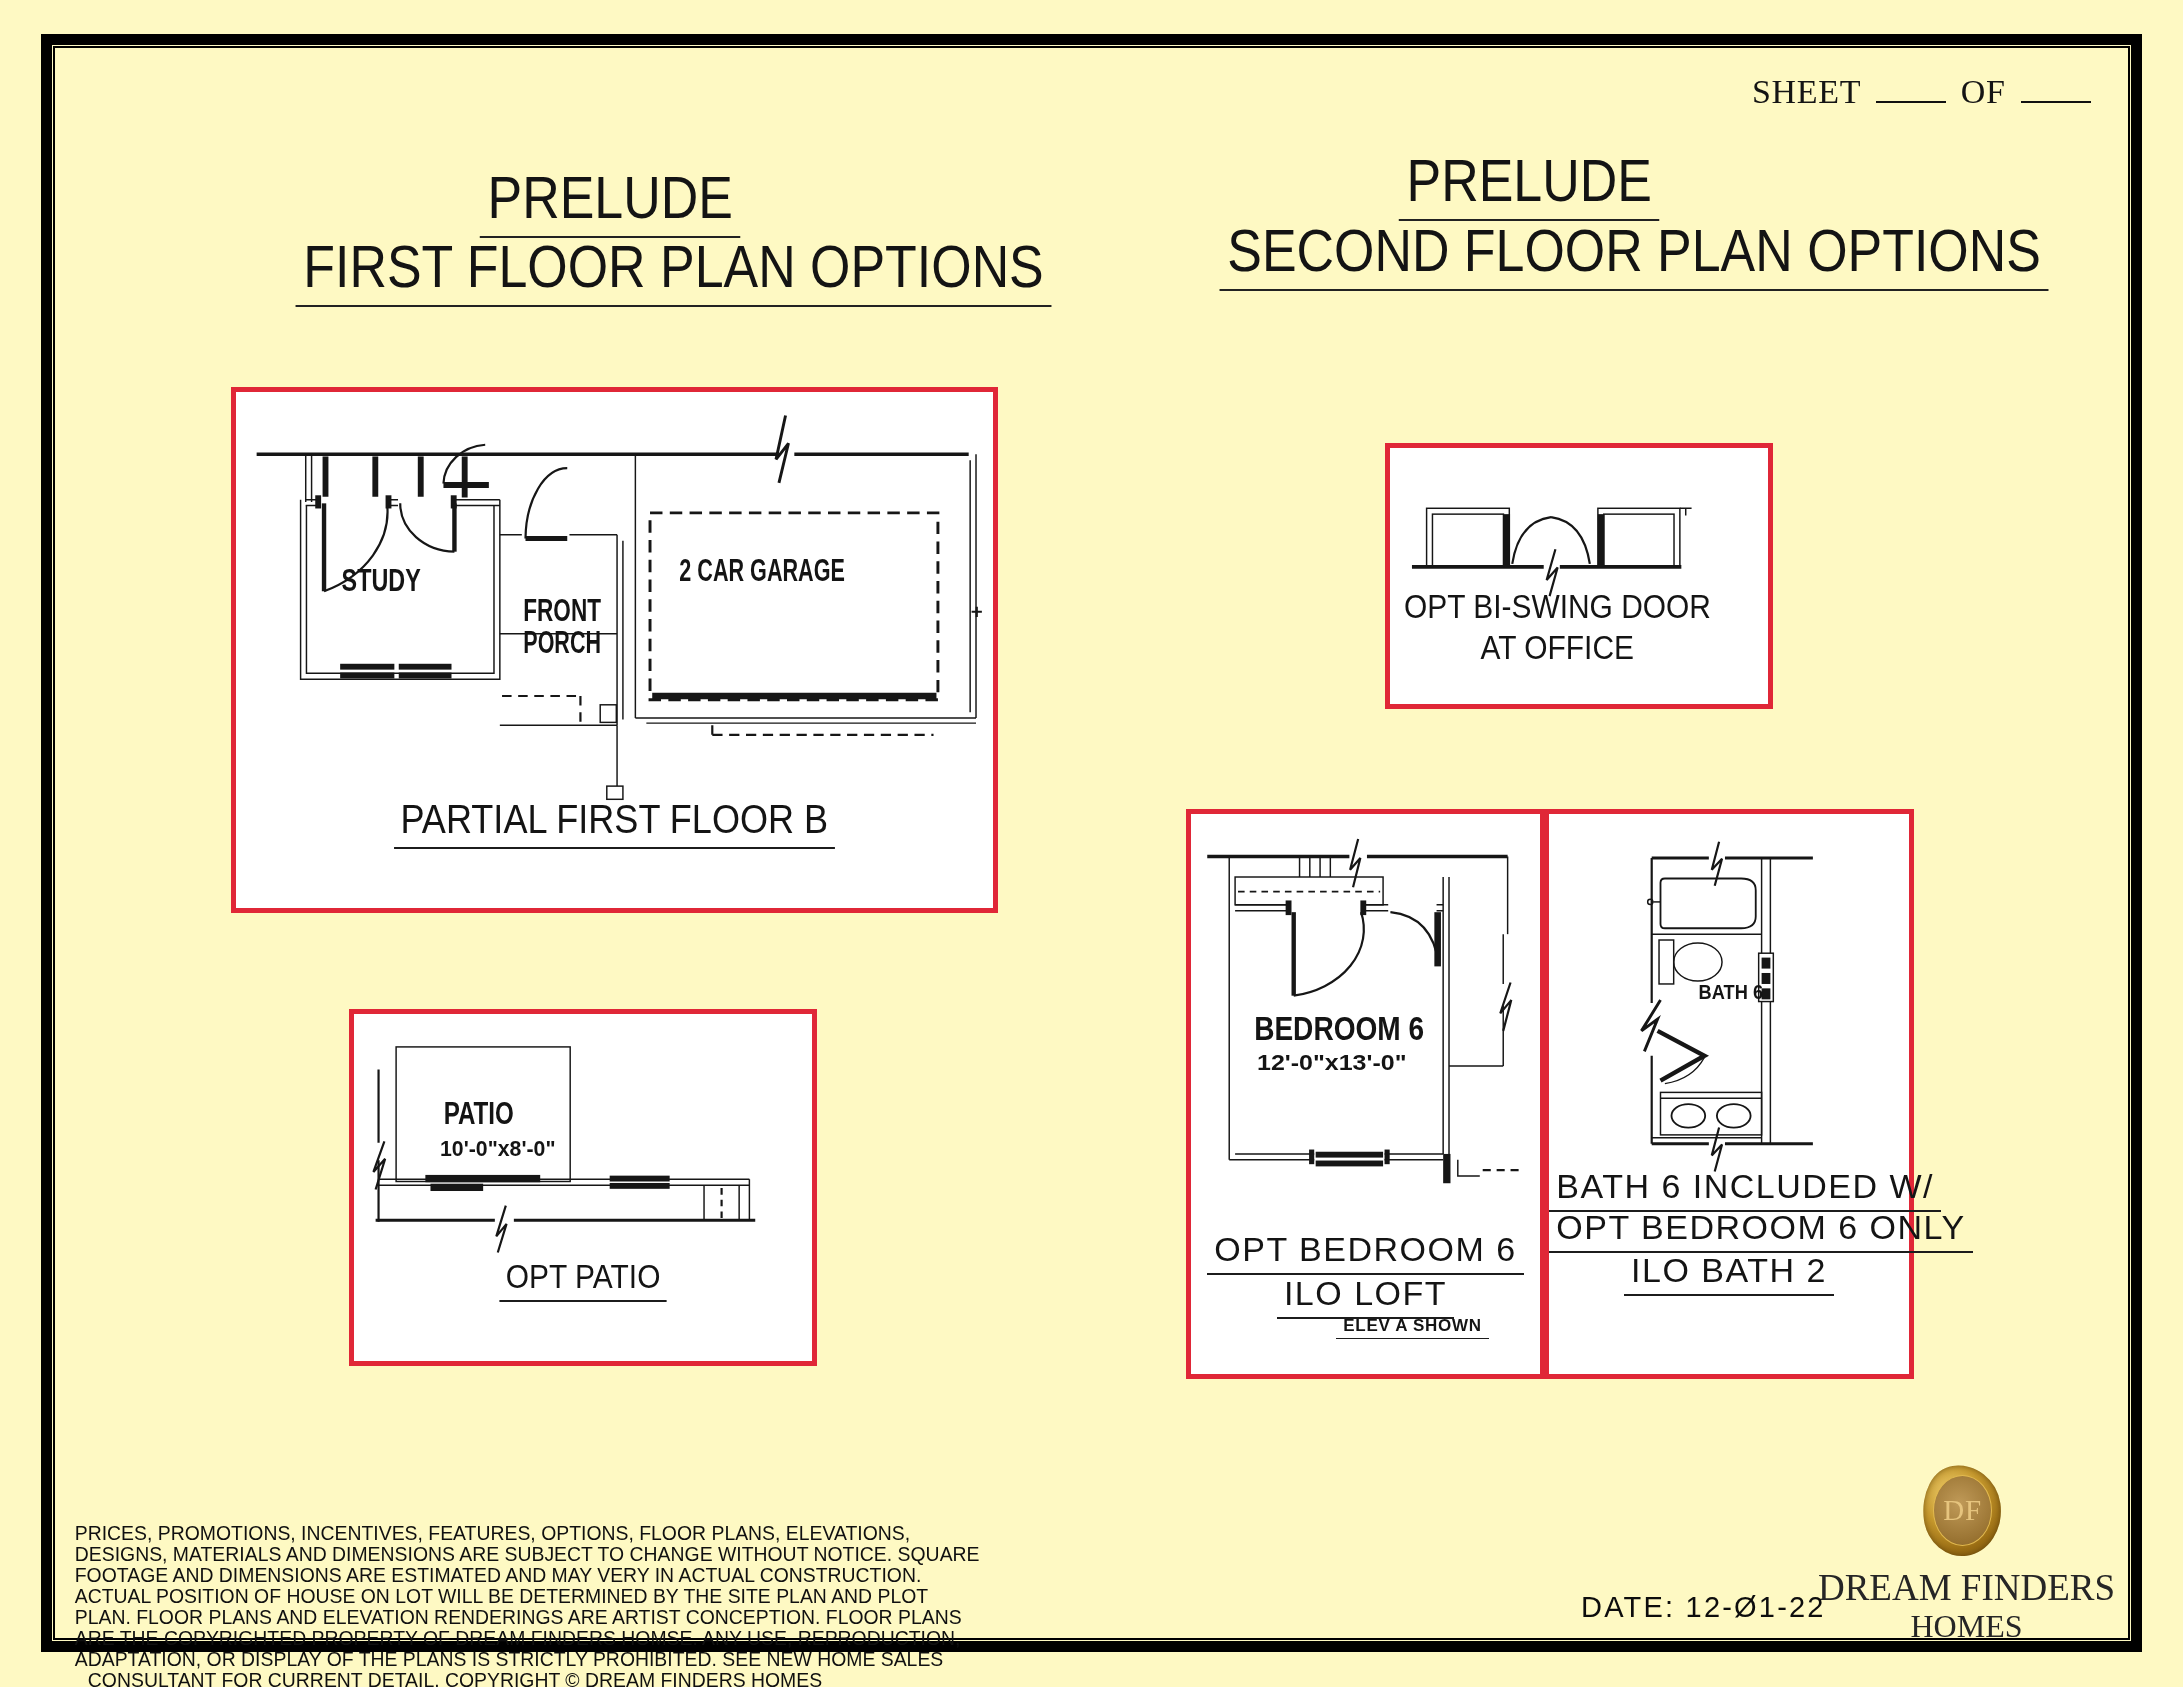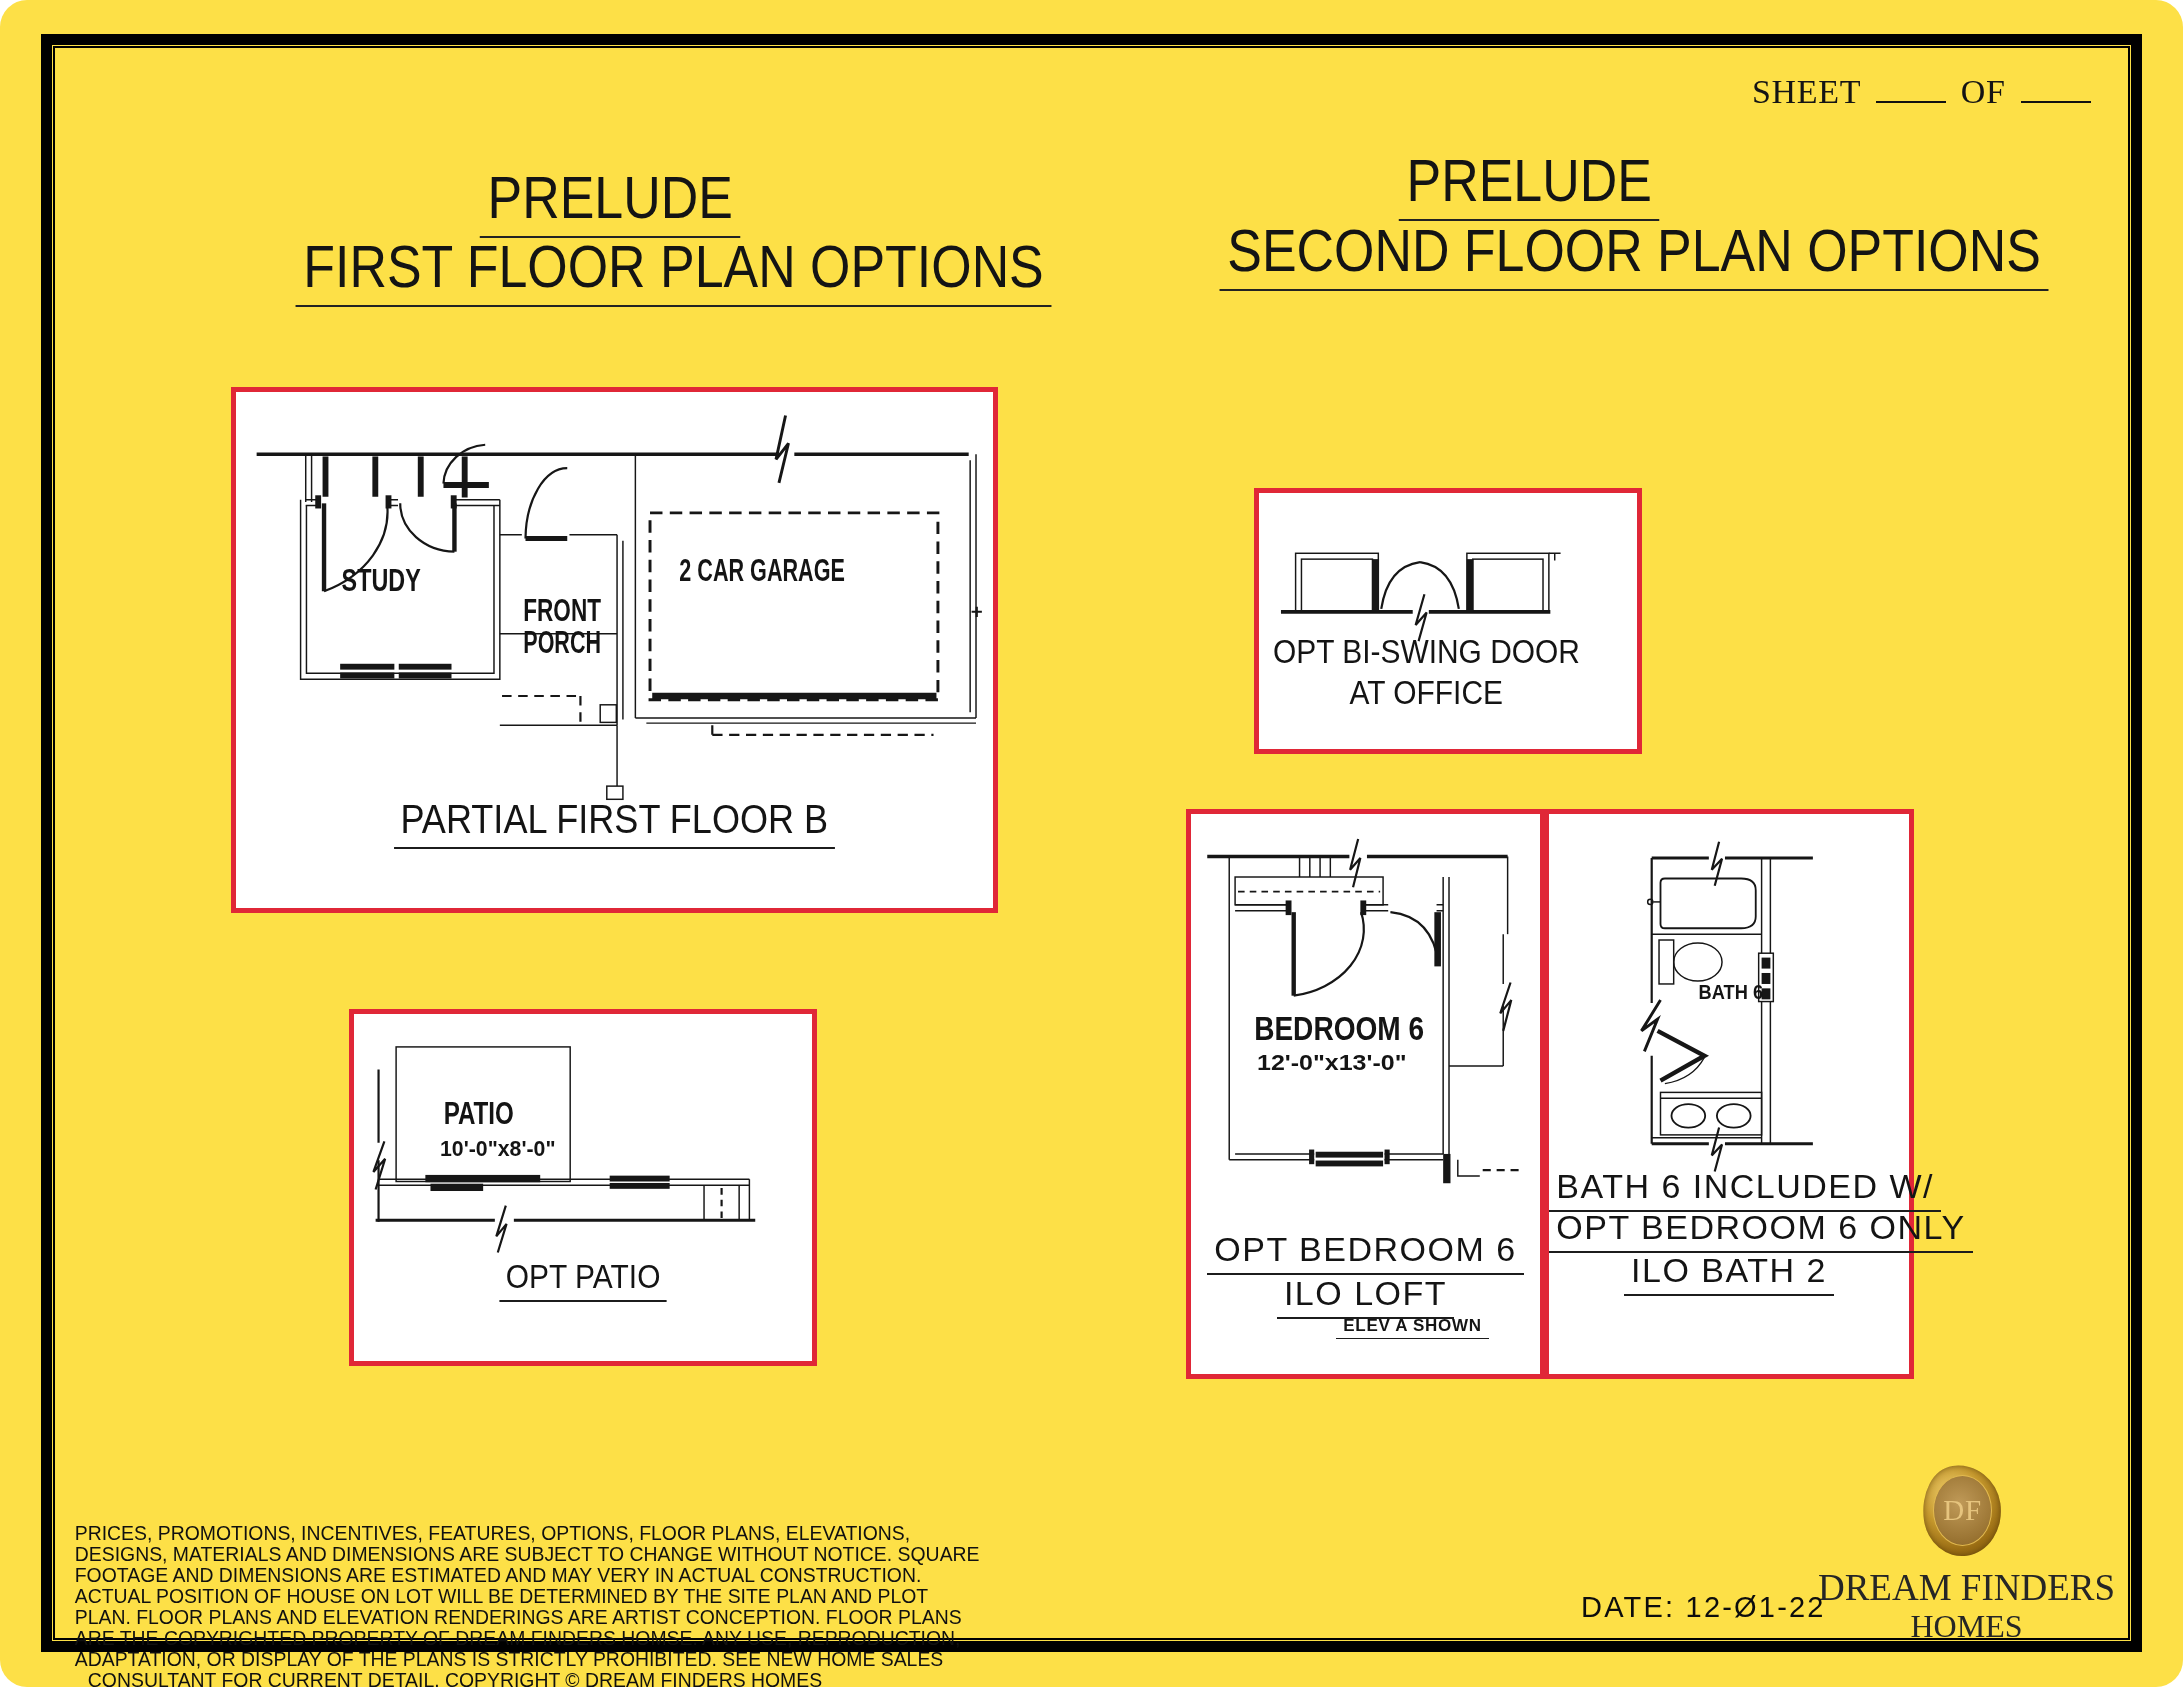--- a/index.html
+++ b/index.html
@@ -1,17 +1,17 @@
 <!DOCTYPE html>
 <html style="--red: #e02737;font-size:11.7px"><head>
 <meta charset="utf-8">
 <style>
   html,body{margin:0;padding:0;background:#fff;}
-  #page{position:relative;width:2183px;height:1687px;background:#fde047;overflow:hidden;
-        font-family:"Liberation Sans",sans-serif;color:#141414;border-radius:27px;}
+  #page{position:relative;width:2183px;height:1687px;background:#fef9c3;overflow:hidden;
+        font-family:"Liberation Sans",sans-serif;color:#141414;}
   
   .frame{position:absolute;left:41px;top:34px;right:41px;bottom:35px;border:11px solid #000;pointer-events:none;}
   .frame-inner{position:absolute;inset:0.7px;border:2.9px solid #000;}
   
   .sheet{position:absolute;left:1752px;top:72px;font-family:"Liberation Serif",serif;font-size:34px;
          letter-spacing:0.7px;white-space:nowrap;}
   .blankline{display:inline-block;width:70px;border-bottom:2.9px solid #111;height:29px;margin:0 5.9px;}
   
   .title-line{position:absolute;text-align:center;font-size:59px;line-height:63px;white-space:nowrap;}
   .cx{display:inline-block;transform:scaleX(.88);transform-origin:50% 50%;white-space:nowrap;}
@@ -158,21 +158,21 @@
         <path d="M207,262 L194,304 L208,287 L196,326" stroke-width="3"></path>
       </g>
       <text x="122" y="150" font-size="44" font-weight="bold" textLength="96" lengthAdjust="spacingAndGlyphs">PATIO</text>
       <text x="117" y="194" font-size="30" font-weight="bold" textLength="158" lengthAdjust="spacingAndGlyphs">10'-0"x8'-0"</text>
     </svg>
     <div class="cap" style="top:243px;font-size:34px;">
       <span class="cx capline">OPT PATIO</span>
     </div>
   </div>
 
-  <div class="rbox" style="left:1254px;top:443px;width:378px;height:256px;margin-top:45px;">
+  <div class="rbox" style="left:1385px;top:443px;width:378px;height:256px;">
     <svg width="366" height="245" viewBox="0 0 500 334">
       <g stroke="#161616" fill="none" stroke-width="2">
         <path d="M30,162 H210 M232,162 H398" stroke-width="5"></path>
         <path d="M226,138 L214,180 L229,163 L218,202" stroke-width="3"></path>
         <rect x="50" y="82" width="113" height="80"></rect>
         <rect x="58" y="90" width="97" height="72"></rect>
         <rect x="155" y="90" width="9" height="72" fill="#161616" stroke="none"></rect>
         <rect x="284" y="82" width="112" height="80"></rect>
         <rect x="292" y="90" width="96" height="72"></rect>
         <rect x="284" y="90" width="9" height="72" fill="#161616" stroke="none"></rect>

